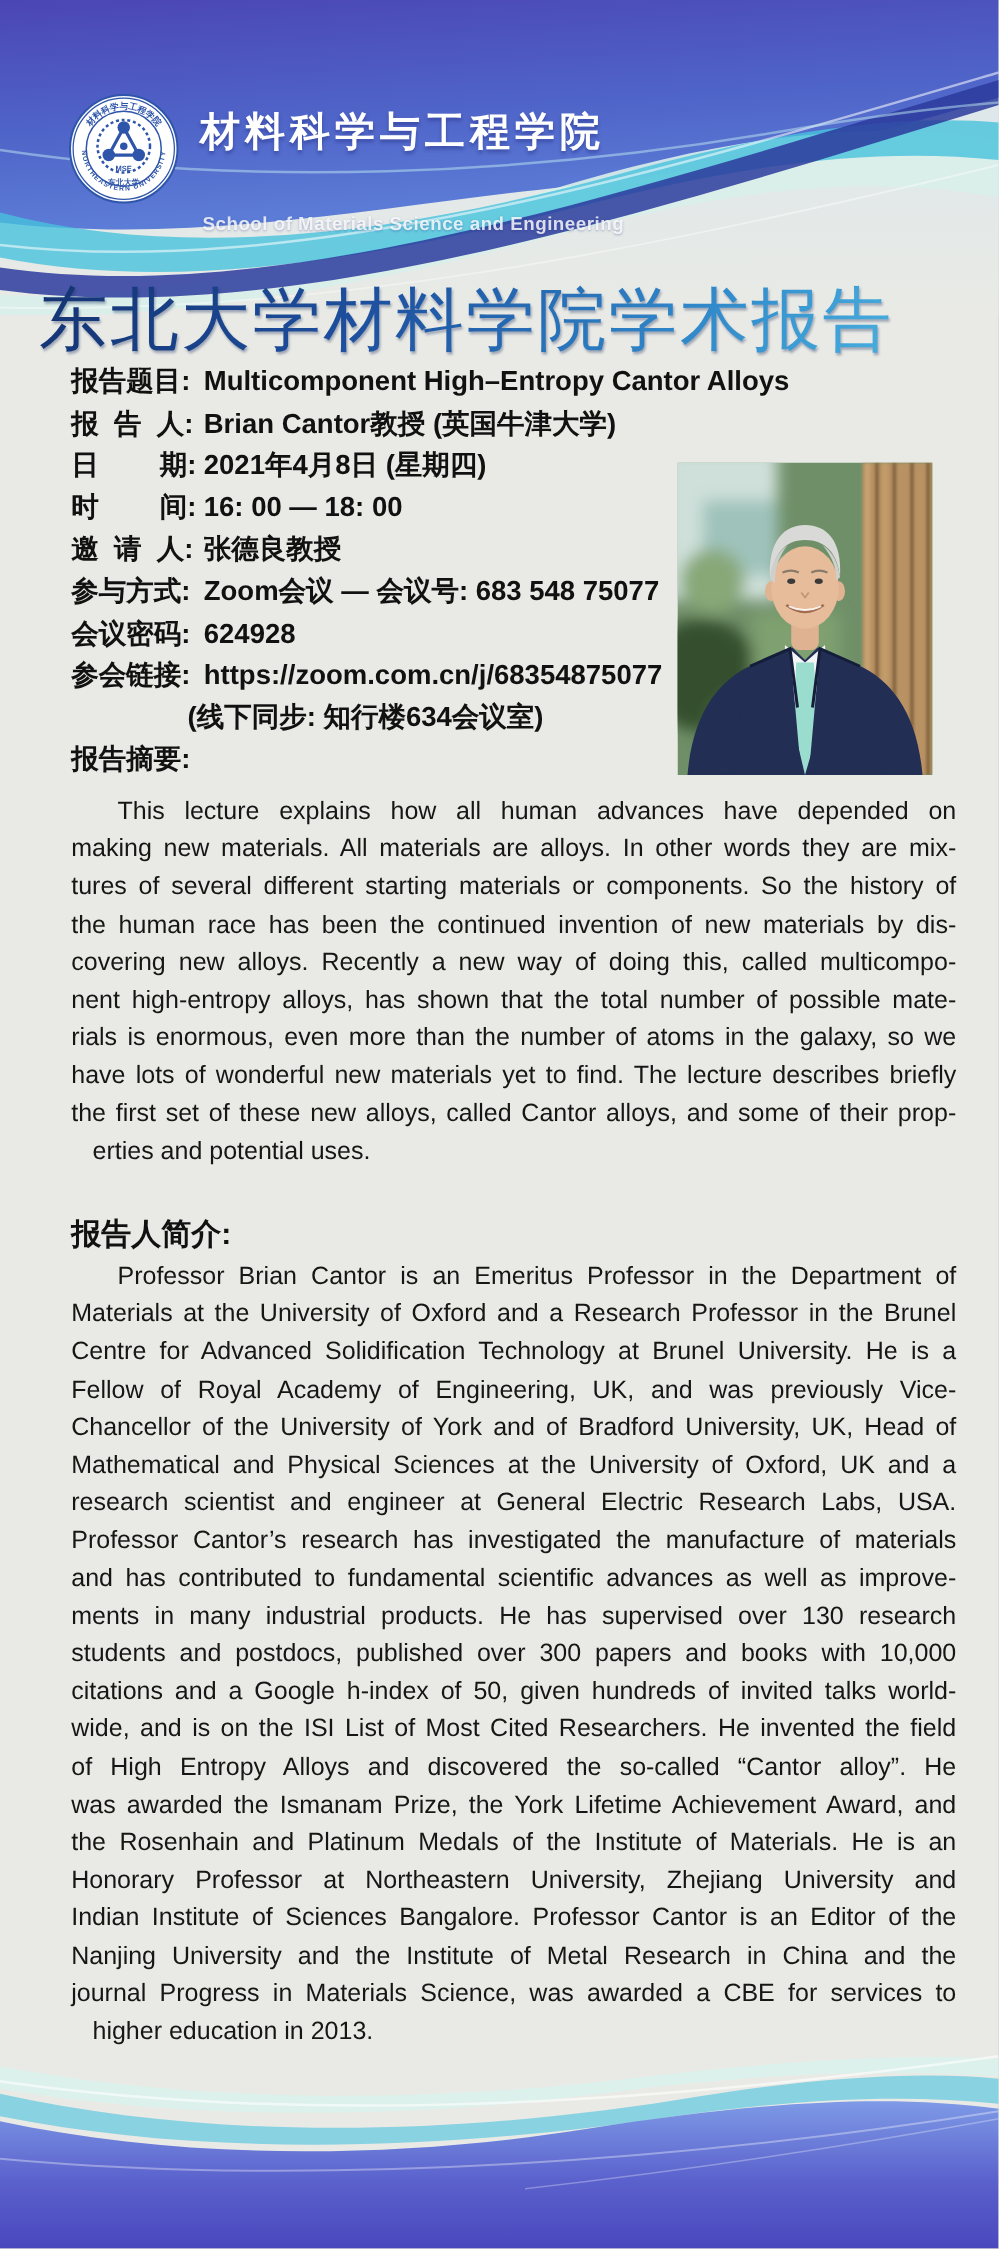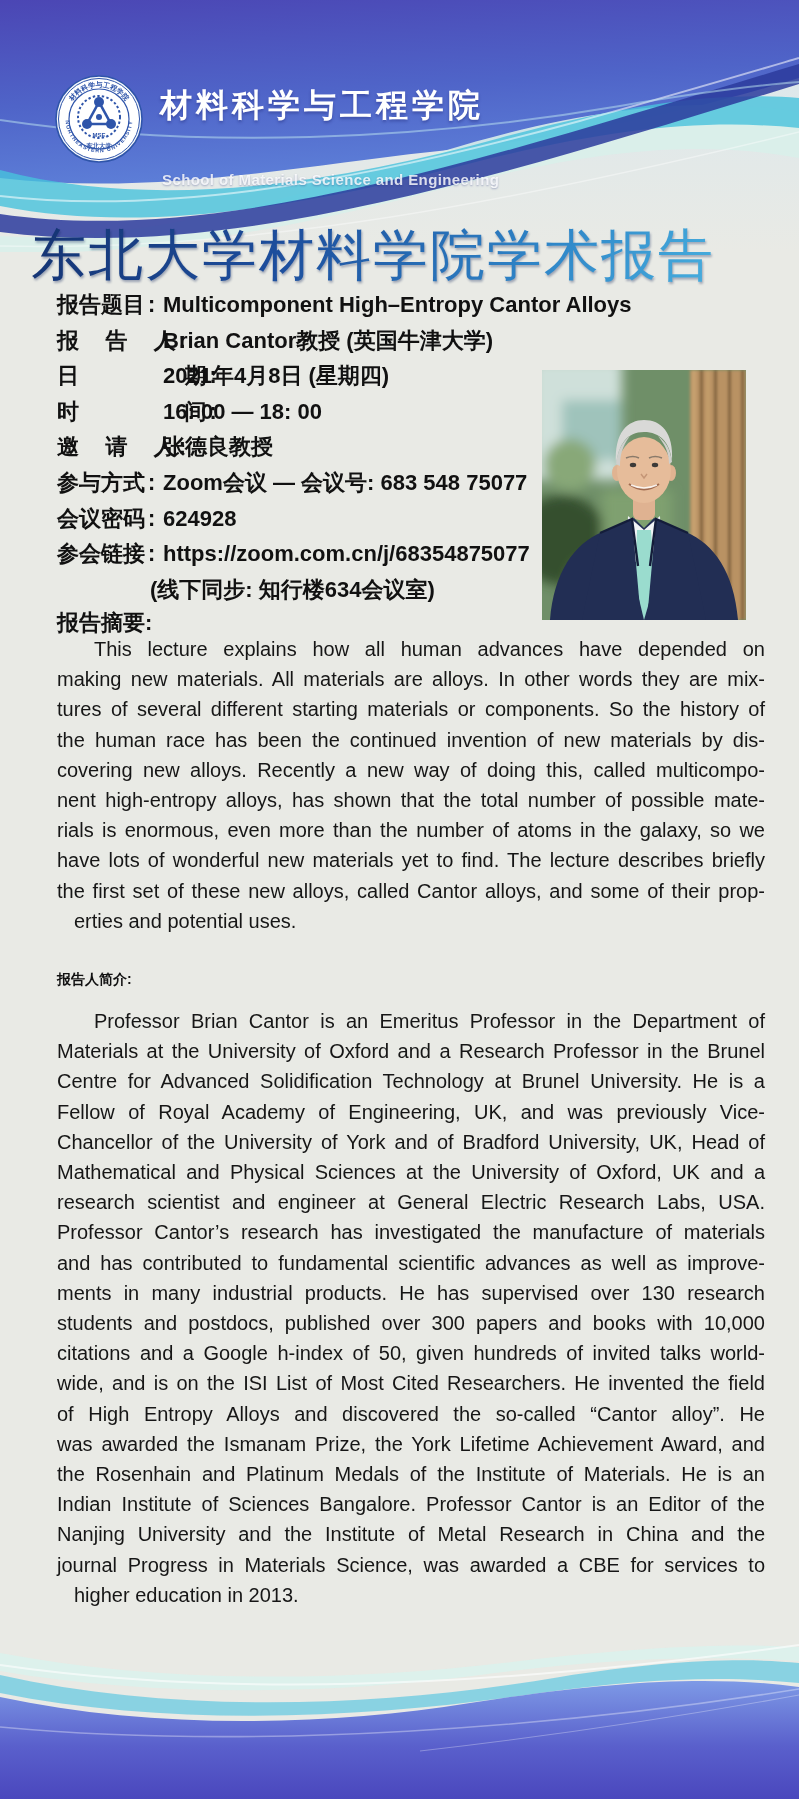--- a/index.html
+++ b/index.html
@@ -26,31 +26,31 @@
   #page-title{
     top:219px;left:0;width:746px;text-align:center;
     font-size:55px;font-weight:400;letter-spacing:2px;white-space:nowrap;
     background:linear-gradient(118deg,#14316e 2%,#1d4e9d 38%,#2f86c8 72%,#4cb6e2 100%);
     -webkit-background-clip:text;background-clip:text;color:transparent;
     filter:drop-shadow(1px 2px 1px rgba(15,35,90,.35));
   }
   
   #details{top:288px;left:57px;width:500px;font-size:22px;font-weight:bold;line-height:33.6px;}
   .drow{white-space:nowrap;}
-  .dlabel{display:inline-block;width:106px;white-space:pre;font-family:Liberation Mono, monospace;}
+  .dlabel{display:inline-block;width:106px;white-space:pre;}
   .dvalue{white-space:pre;}
   #offline-note{padding-left:93px;white-space:nowrap;}
   #abstract-heading{margin-top:0;}
   
   .para{width:708px;font-size:20px;line-height:30.2px;color:#161616;}
   .para .line{text-align:justify;text-align-last:justify;white-space:normal;}
   .para .line:first-child{text-indent:37px;}
   .para .line:last-child{text-align-last:left;margin-left:17px;}
   #abstract{top:634px;left:57px;}
-  #bio-heading{top:971px;left:57px;font-size:14px;font-weight:bold;}
+  #bio-heading{top:971px;left:57px;font-size:24px;font-weight:bold;}
   #bio{top:1006px;left:57px;}
   
   #photo{top:370px;left:542px;width:204px;height:250px;display:block;}
   
   #footer-svg{left:0;bottom:0;width:799px;height:168px;display:block;}
 </style>
 </head>
 <body>
 
 <div id="poster">
@@ -220,20 +220,21 @@
         <div class="line">research scientist and engineer at General Electric Research Labs, USA.</div>
         <div class="line">Professor Cantor’s research has investigated the manufacture of materials</div>
         <div class="line">and has contributed to fundamental scientific advances as well as improve-</div>
         <div class="line">ments in many industrial products. He has supervised over 130 research</div>
         <div class="line">students and postdocs, published over 300 papers and books with 10,000</div>
         <div class="line">citations and a Google h-index of 50, given hundreds of invited talks world-</div>
         <div class="line">wide, and is on the ISI List of Most Cited Researchers. He invented the field</div>
         <div class="line">of High Entropy Alloys and discovered the so-called “Cantor alloy”. He</div>
         <div class="line">was awarded the Ismanam Prize, the York Lifetime Achievement Award, and</div>
         <div class="line">the Rosenhain and Platinum Medals of the Institute of Materials. He is an</div>
+        <div class="line">Honorary Professor at Northeastern University, Zhejiang University and</div>
         <div class="line">Indian Institute of Sciences Bangalore. Professor Cantor is an Editor of the</div>
         <div class="line">Nanjing University and the Institute of Metal Research in China and the</div>
         <div class="line">journal Progress in Materials Science, was awarded a CBE for services to</div>
         <div class="line">higher education in 2013.</div>
       </div>
   </div>
 
   <svg id="footer-svg" class="abs" viewBox="0 0 799 168" preserveAspectRatio="none" aria-hidden="true">
     <defs>
       <linearGradient id="fg1" x1="0" y1="0" x2="0" y2="1">

